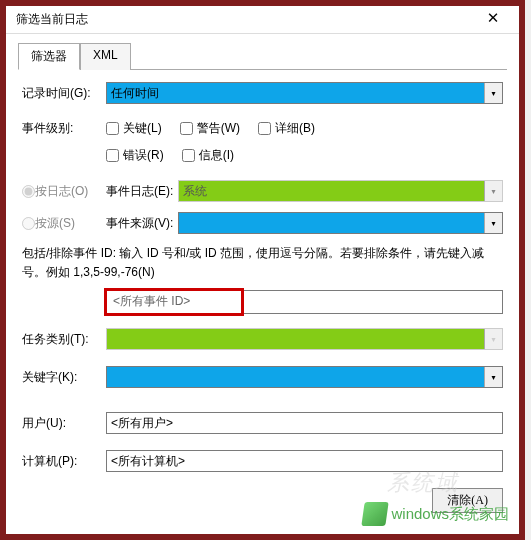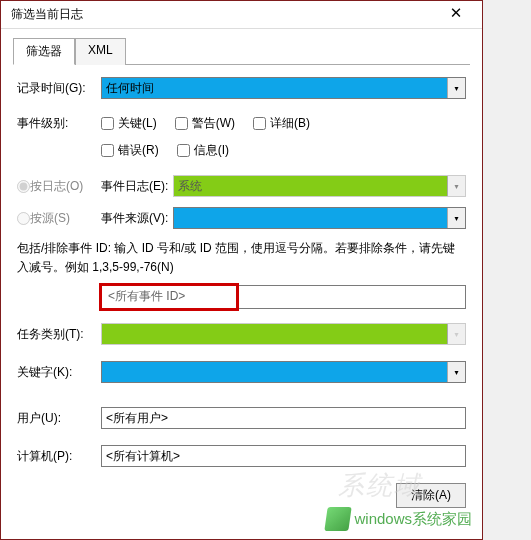--- a/index.html
+++ b/index.html
@@ -8,22 +8,22 @@
     font-family: "Microsoft YaHei", "Segoe UI", sans-serif;
     font-size: 12px;
     background: #f0f0f0;
     width: 531px;
     height: 540px;
     overflow: hidden;
     position: relative;
   }
   .window {
     background: #fff;
-    border: 1px solid #7f1d1d;
-    width: 483px;
+    border: 6px solid #7f1d1d;
+    width: 525px;
     height: 540px;
     position: relative;
   }
   .titlebar {
     height: 28px;
     display: flex;
     align-items: center;
     justify-content: space-between;
     padding: 0 6px 0 10px;
     font-size: 12px;
@@ -175,21 +175,21 @@
   .btn-row {
     display: flex;
     justify-content: flex-end;
     margin-top: 12px;
   }
   .btn {
     border: 1px solid #888;
     background: #f0f0f0;
     padding: 3px 14px;
     font-size: 12px;
-    font-family: Liberation Sans, sans-serif;
+    font-family: Liberation Serif, serif;
   }
   .watermark {
     position: absolute;
     right: 10px;
     bottom: 8px;
     font-size: 15px;
     color: #4aa84a;
     display: flex;
     align-items: center;
     gap: 4px;
@@ -200,21 +200,21 @@
     height: 24px;
     background: linear-gradient(135deg,#6fd86f,#3b9e3b);
     border-radius: 3px;
     position: relative;
     transform: skewX(-8deg);
   }
   .faint-text {
     position: absolute;
     right: 60px;
     bottom: 36px;
-    font-size: 26px;
+    font-size: 22px;
     color: #ccc;
     opacity: 0.45;
     font-style: italic;
     letter-spacing: 2px;
     margin-left: 46px;
   }
 </style>
 </head>
 <body>
 

